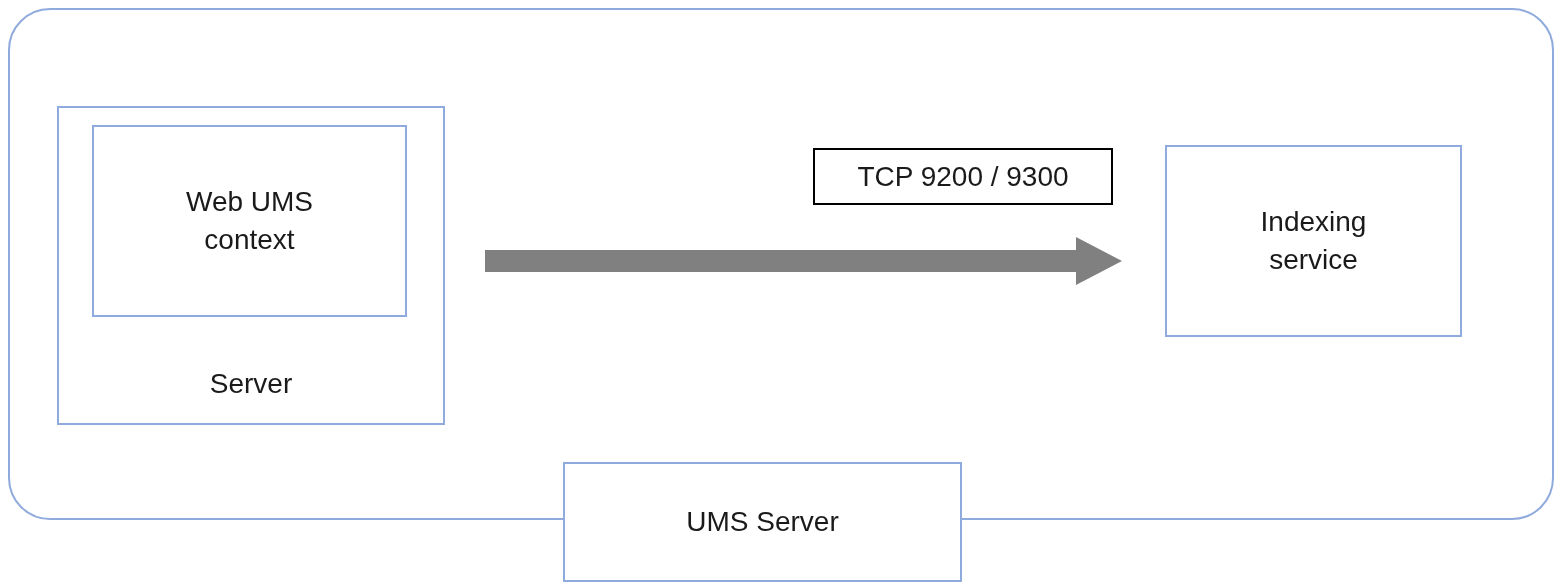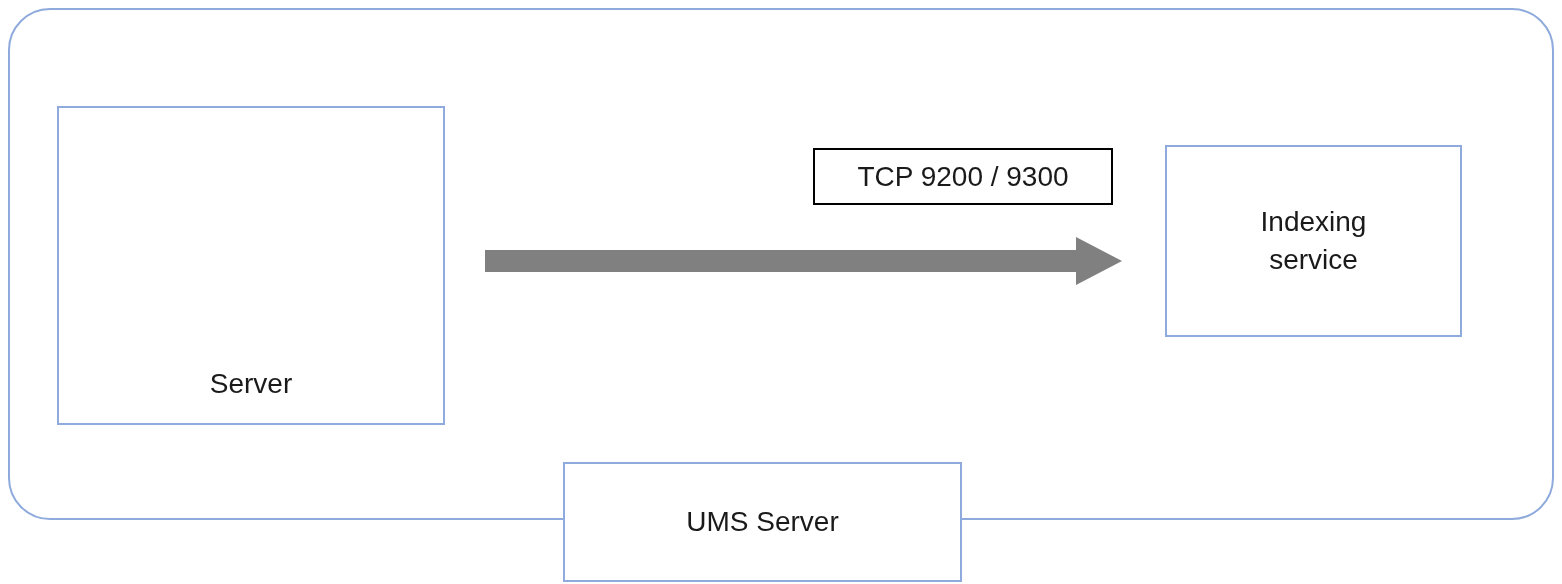--- a/index.html
+++ b/index.html
@@ -114,20 +114,24 @@
 <body>
 
 <div class="canvas">
 
   <div class="outer-boundary"></div>
 
   <div class="node tomcat-box">
     <span>Server</span>
   </div>
 
+  <div class="node webums-box">
+    <span>Web UMS
+context</span>
+  </div>
 
   <div class="arrow-shaft"></div>
   <div class="arrow-head"></div>
 
   <div class="tcp-label">
     <span>TCP 9200 / 9300</span>
   </div>
 
   <div class="node server-box">
     <span>UMS Server</span>

